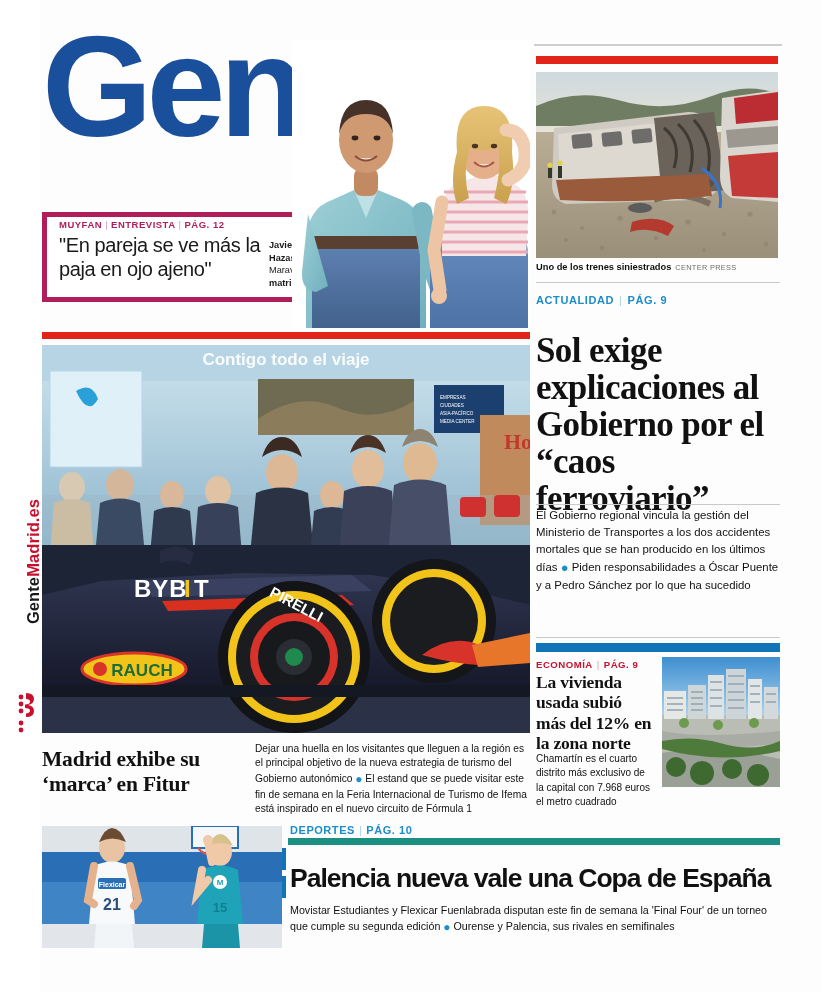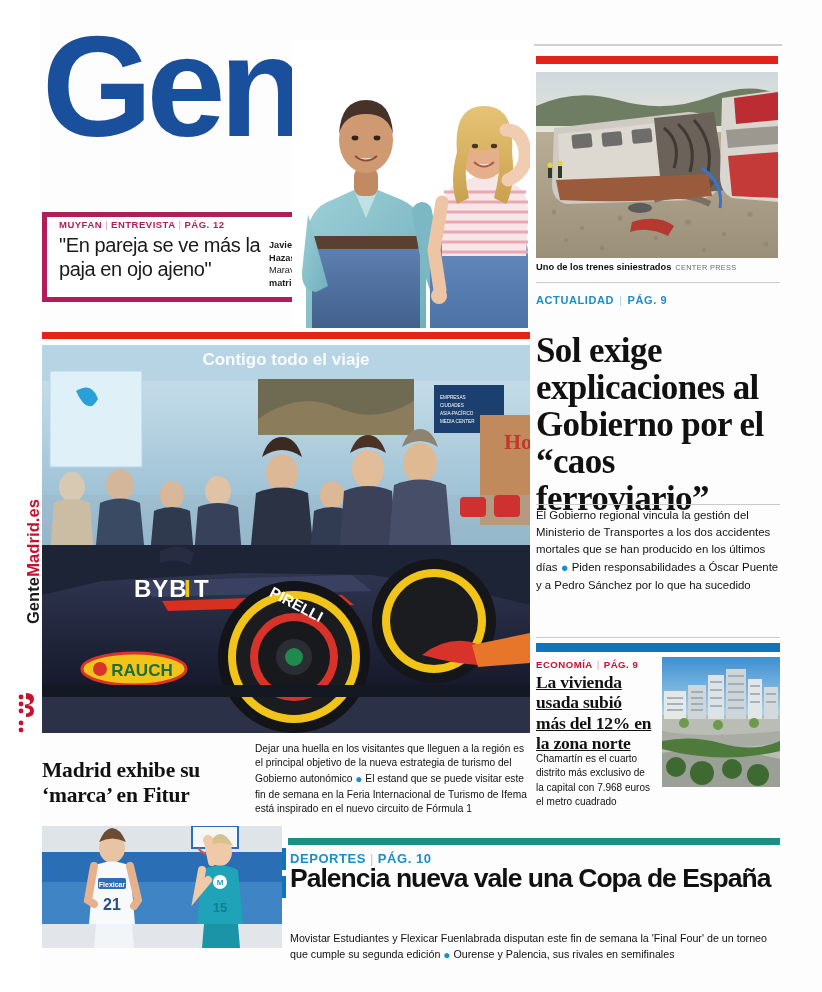--- a/index.html
+++ b/index.html
@@ -160,21 +160,21 @@
     width: 488px;
   }
   #fitur-kicker {
     color: #1b8dc8;
     font-size: 10.5px;
     font-weight: 700;
     letter-spacing: .55px;
   }
   #fitur-kicker .bar { color: #a9d2e8; font-weight: 400; padding: 0 4px; }
   #fitur-head {
-    margin-top: 16px;
+    margin-top: 5px;
     width: 212px;
     font-family: "Liberation Serif", serif;
     font-size: 21.5px;
     font-weight: 700;
     color: #111111;
     line-height: 1.17;
     letter-spacing: -.2px;
   }
   #fitur-body {
     position: absolute;
@@ -280,21 +280,20 @@
   #eco-kicker .bar { color: #e3a3ae; font-weight: 400; padding: 0 4px; }
   #eco-head {
     position: absolute; left: 536px; top: 672px;
     width: 118px;
     font-family: "Liberation Serif", serif;
     font-size: 17.5px;
     font-weight: 700;
     color: #111111;
     line-height: 1.16;
     letter-spacing: -.2px;
-    text-decoration: underline;
   }
   #eco-body {
     position: absolute; left: 536px; top: 752px;
     width: 118px;
     font-size: 10px;
     line-height: 1.44;
     color: #111111;
   }
   #eco-photo {
     position: absolute; left: 662px; top: 657px;
@@ -303,43 +302,42 @@
     background: #8fb3cc;
   }
 
   
   #dep-rule {
     position: absolute; left: 288px; top: 838px;
     width: 492px; height: 7px;
     background: #1a8f82;
   }
   #dep-kicker {
-    position: absolute; left: 290px; top: 851px;
+    position: absolute; left: 290px; top: 824px;
     color: #1b8dc8;
-    font-size: 13px;
+    font-size: 11px;
     font-weight: 700;
     letter-spacing: .55px;
   }
   #dep-kicker .bar { color: #a9d2e8; font-weight: 400; padding: 0 4px; }
   #dep-head {
     position: absolute; left: 290px; top: 864px;
     width: 495px;
     font-size: 26.5px;
     font-weight: 700;
     color: #111111;
     letter-spacing: -1px;
     line-height: 1.1;
   }
   #dep-body {
     position: absolute; left: 290px; top: 903px;
     width: 492px;
     font-size: 10.7px;
     line-height: 1.46;
     color: #111111;
-    margin-top: 28px;
   }
   #dep-body .dot { color: #1b8dc8; font-size: 12px; vertical-align: -1px; }
   #dep-leftbars {
     position: absolute; left: 282px; top: 848px;
     width: 4px; height: 100px;
   }
   #dep-leftbars div { width: 4px; background: #1174b8; margin-bottom: 6px; }
 </style>
 </head>
 <body>

